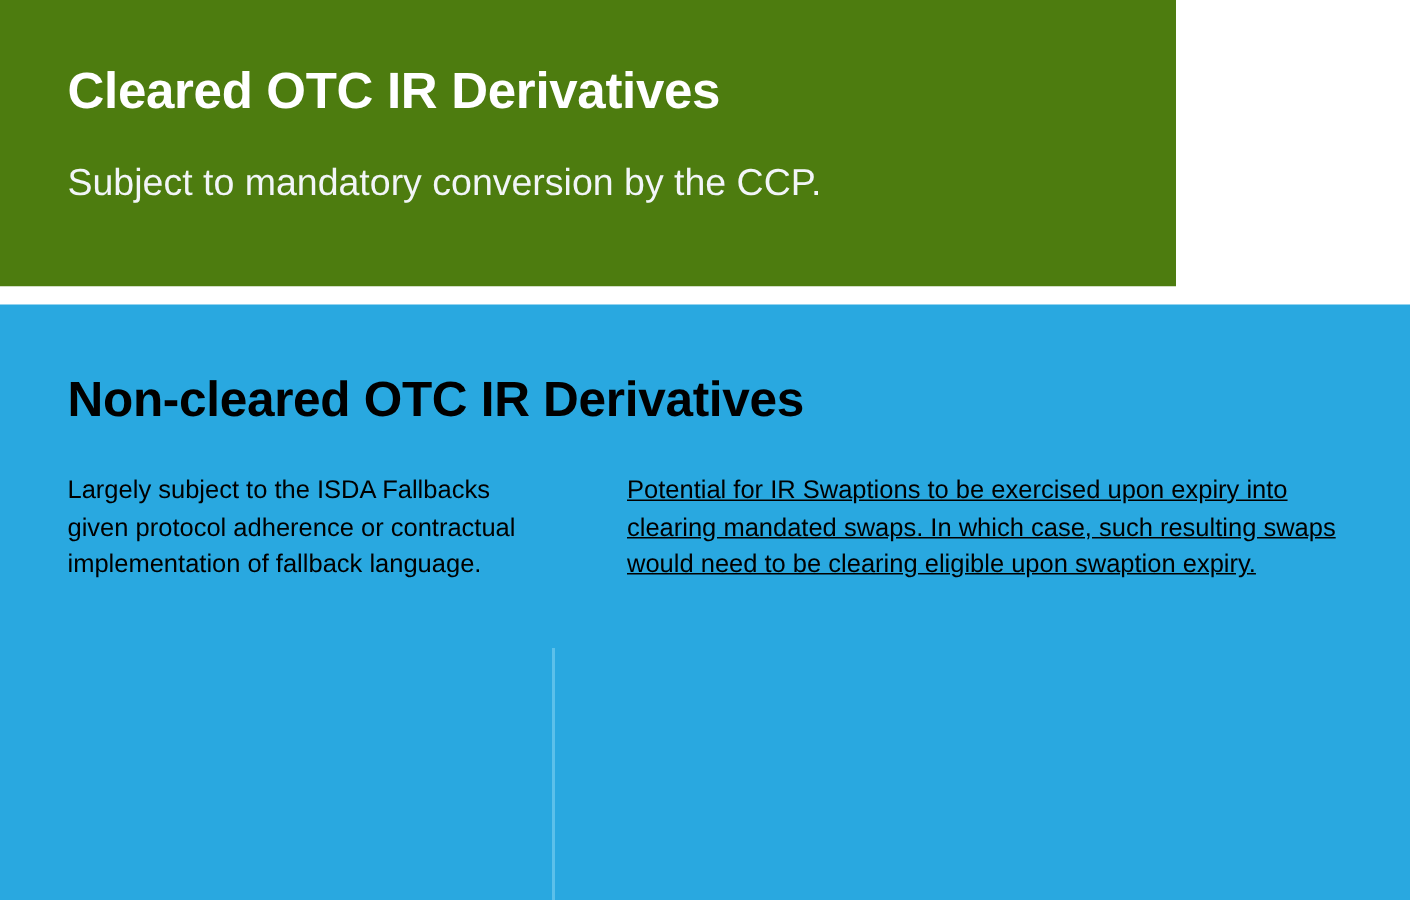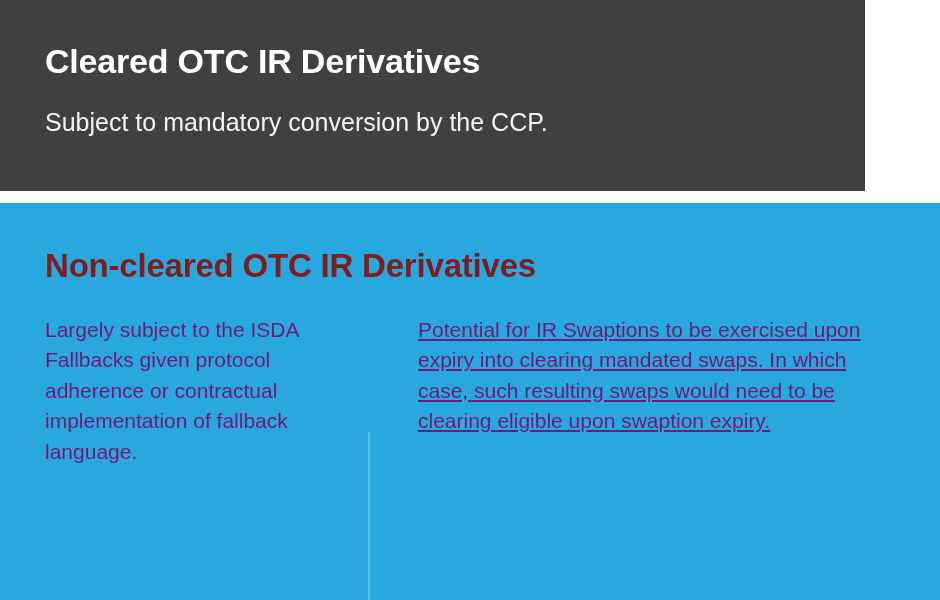--- a/index.html
+++ b/index.html
@@ -20,23 +20,23 @@
     width: 940px;
     height: 600px;
     background: #ffffff;
   }
 
   
   .panel-cleared {
     position: absolute;
     left: 0;
     top: 0;
-    width: 865px;
+    width: 784px;
     height: 191px;
-    background: #404040;
+    background: #4d7c0f;
     box-sizing: border-box;
   }
 
   .cleared-title {
     position: absolute;
     left: 45px;
     top: 43px;
     margin: 0;
     color: #ffffff;
     font-family: "Liberation Sans", sans-serif;
@@ -80,43 +80,43 @@
     height: 397px;
     background: #29a8e0;
     box-sizing: border-box;
   }
 
   .noncleared-title {
     position: absolute;
     left: 45px;
     top: 45px;
     margin: 0;
-    color: #7f1d1d;
+    color: #000000;
     font-family: "Liberation Sans", sans-serif;
     font-size: 33px;
     font-weight: 700;
     letter-spacing: -0.2px;
     line-height: 1.1;
     white-space: nowrap;
   }
 
   .columns {
     position: absolute;
     left: 0;
     top: 112px;
     width: 940px;
   }
 
   .col {
     position: absolute;
     top: 0;
     margin: 0;
-    color: #701a75;
+    color: #000000;
     font-family: "Liberation Sans", sans-serif;
-    font-size: 21px;
+    font-size: 17px;
     font-weight: 400;
     line-height: 1.45;
   }
 
   .col-left {
     left: 45px;
     width: 300px;
   }
 
   .col-right {

